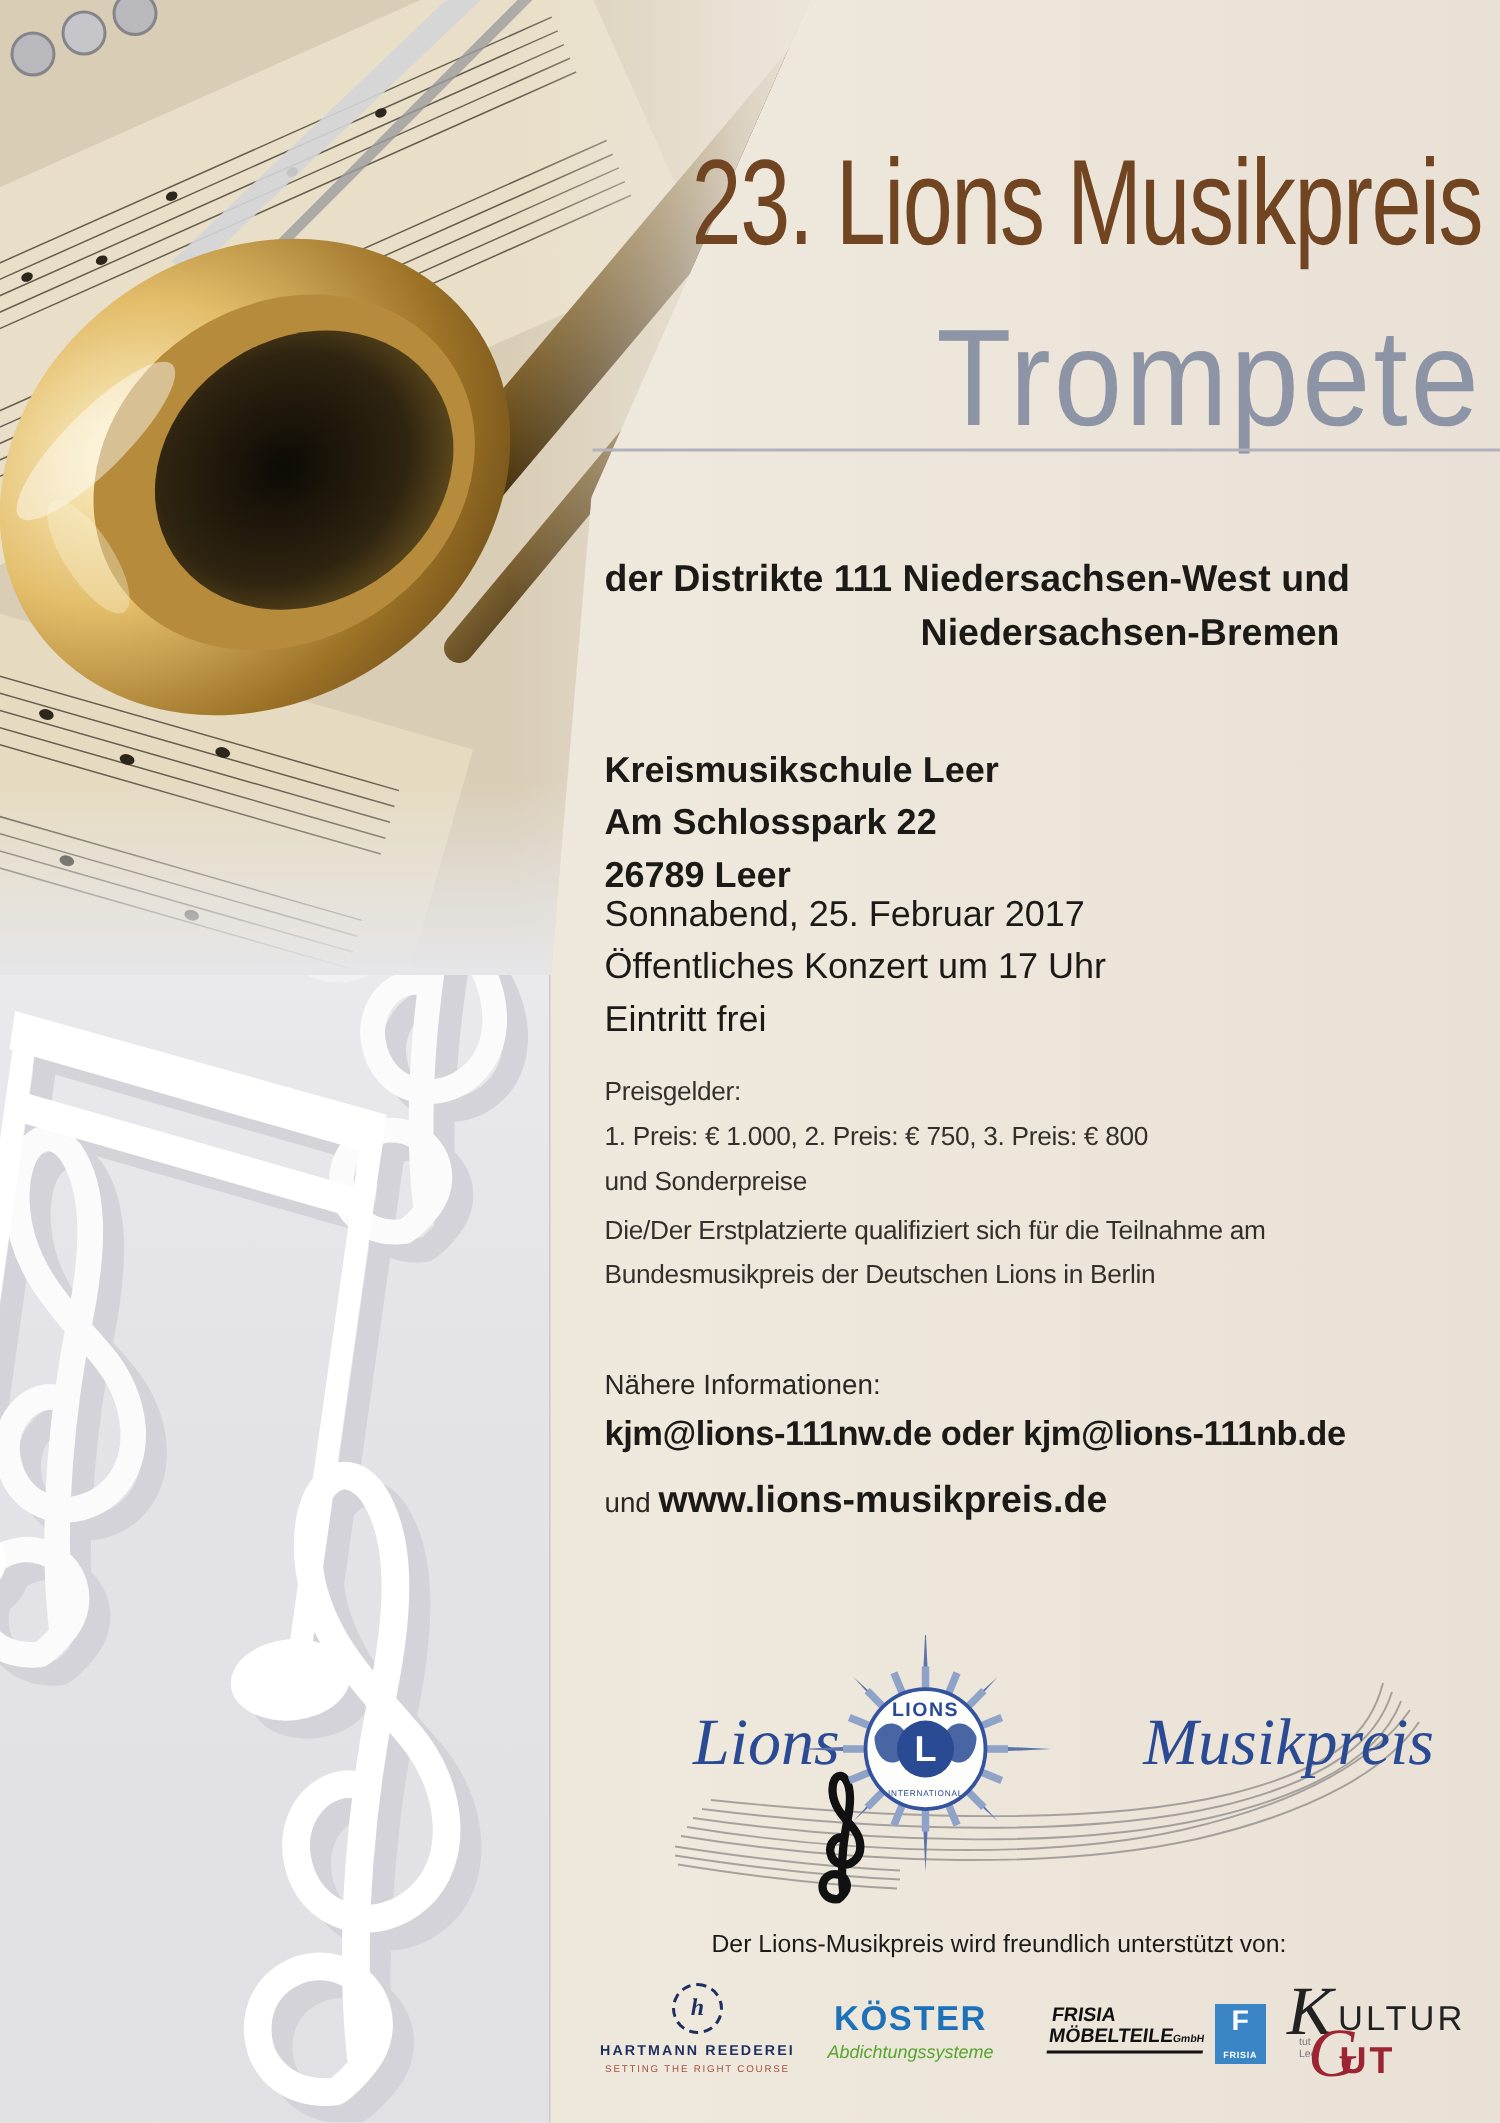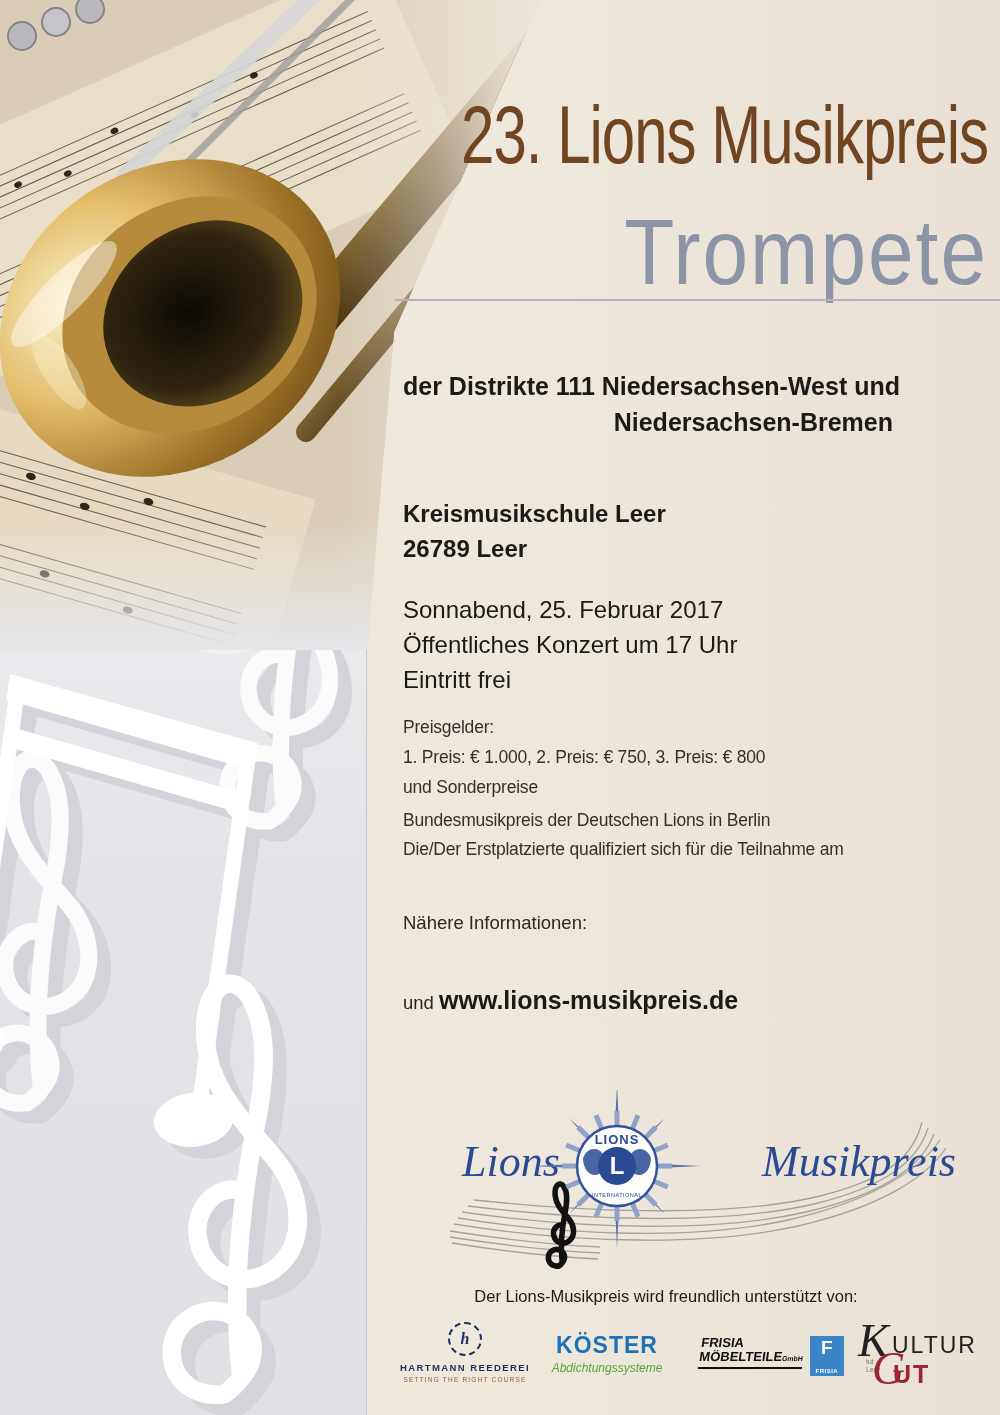--- a/index.html
+++ b/index.html
@@ -223,41 +223,43 @@
   <div class="abs instrument">Trompete</div>
   <div class="abs rule"></div>
 
   <div class="abs subtitle">
     <div>der Distrikte 111 Niedersachsen-West und</div>
     <div class="l2">Niedersachsen-Bremen</div>
   </div>
 
   <div class="abs venue">
     <div>Kreismusikschule Leer</div>
+    <div>Am Schlosspark 22</div>
     <div>26789 Leer</div>
   </div>
 
   <div class="abs event">
     <div>Sonnabend, 25. Februar 2017</div>
     <div>Öffentliches Konzert um 17 Uhr</div>
     <div>Eintritt frei</div>
   </div>
 
   <div class="abs prizes">
     <div>Preisgelder:</div>
     <div>1. Preis: € 1.000, 2. Preis: € 750, 3. Preis: € 800</div>
     <div>und Sonderpreise</div>
   </div>
 
   <div class="abs qual">
+    <div>Die/Der Erstplatzierte qualifiziert sich für die Teilnahme am</div>
     <div>Bundesmusikpreis der Deutschen Lions in Berlin</div>
-    <div>Die/Der Erstplatzierte qualifiziert sich für die Teilnahme am</div>
   </div>
 
   <div class="abs info-head">Nähere Informationen:</div>
+  <div class="abs info-mail">kjm@lions-111nw.de oder kjm@lions-111nb.de</div>
   <div class="abs info-web">
     <span>und</span>
     <b>www.lions-musikpreis.de</b>
   </div>
 
   <svg class="abs logo-svg" width="522" height="185" viewBox="0 0 522 185">
 
     <g fill="none" stroke="#6a6a6a" stroke-width="1.3" opacity="0.55">
       <path d="M10,128 C120,146 250,150 340,130 C420,112 470,82 492,50"></path>
       <path d="M6,134 C130,154 260,156 350,136 C432,117 478,88 498,58"></path>

